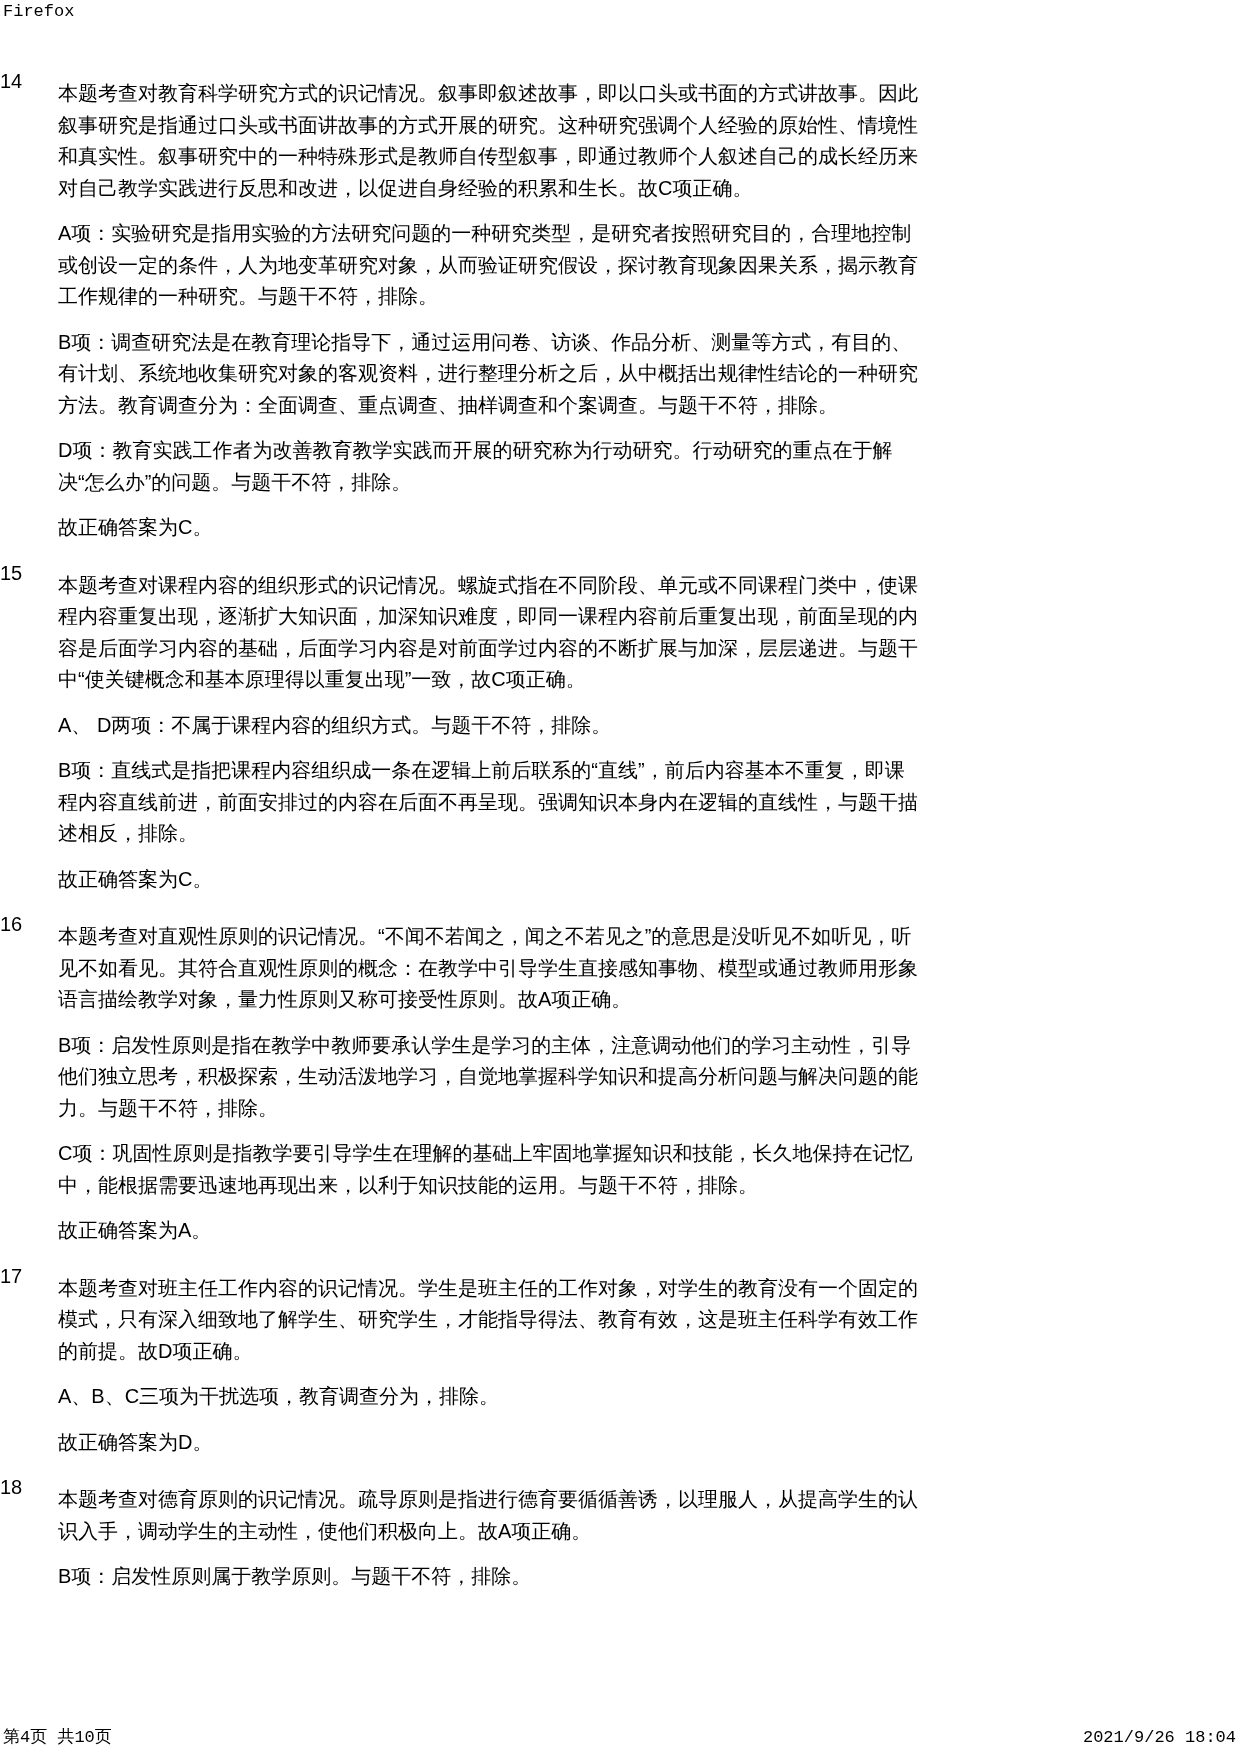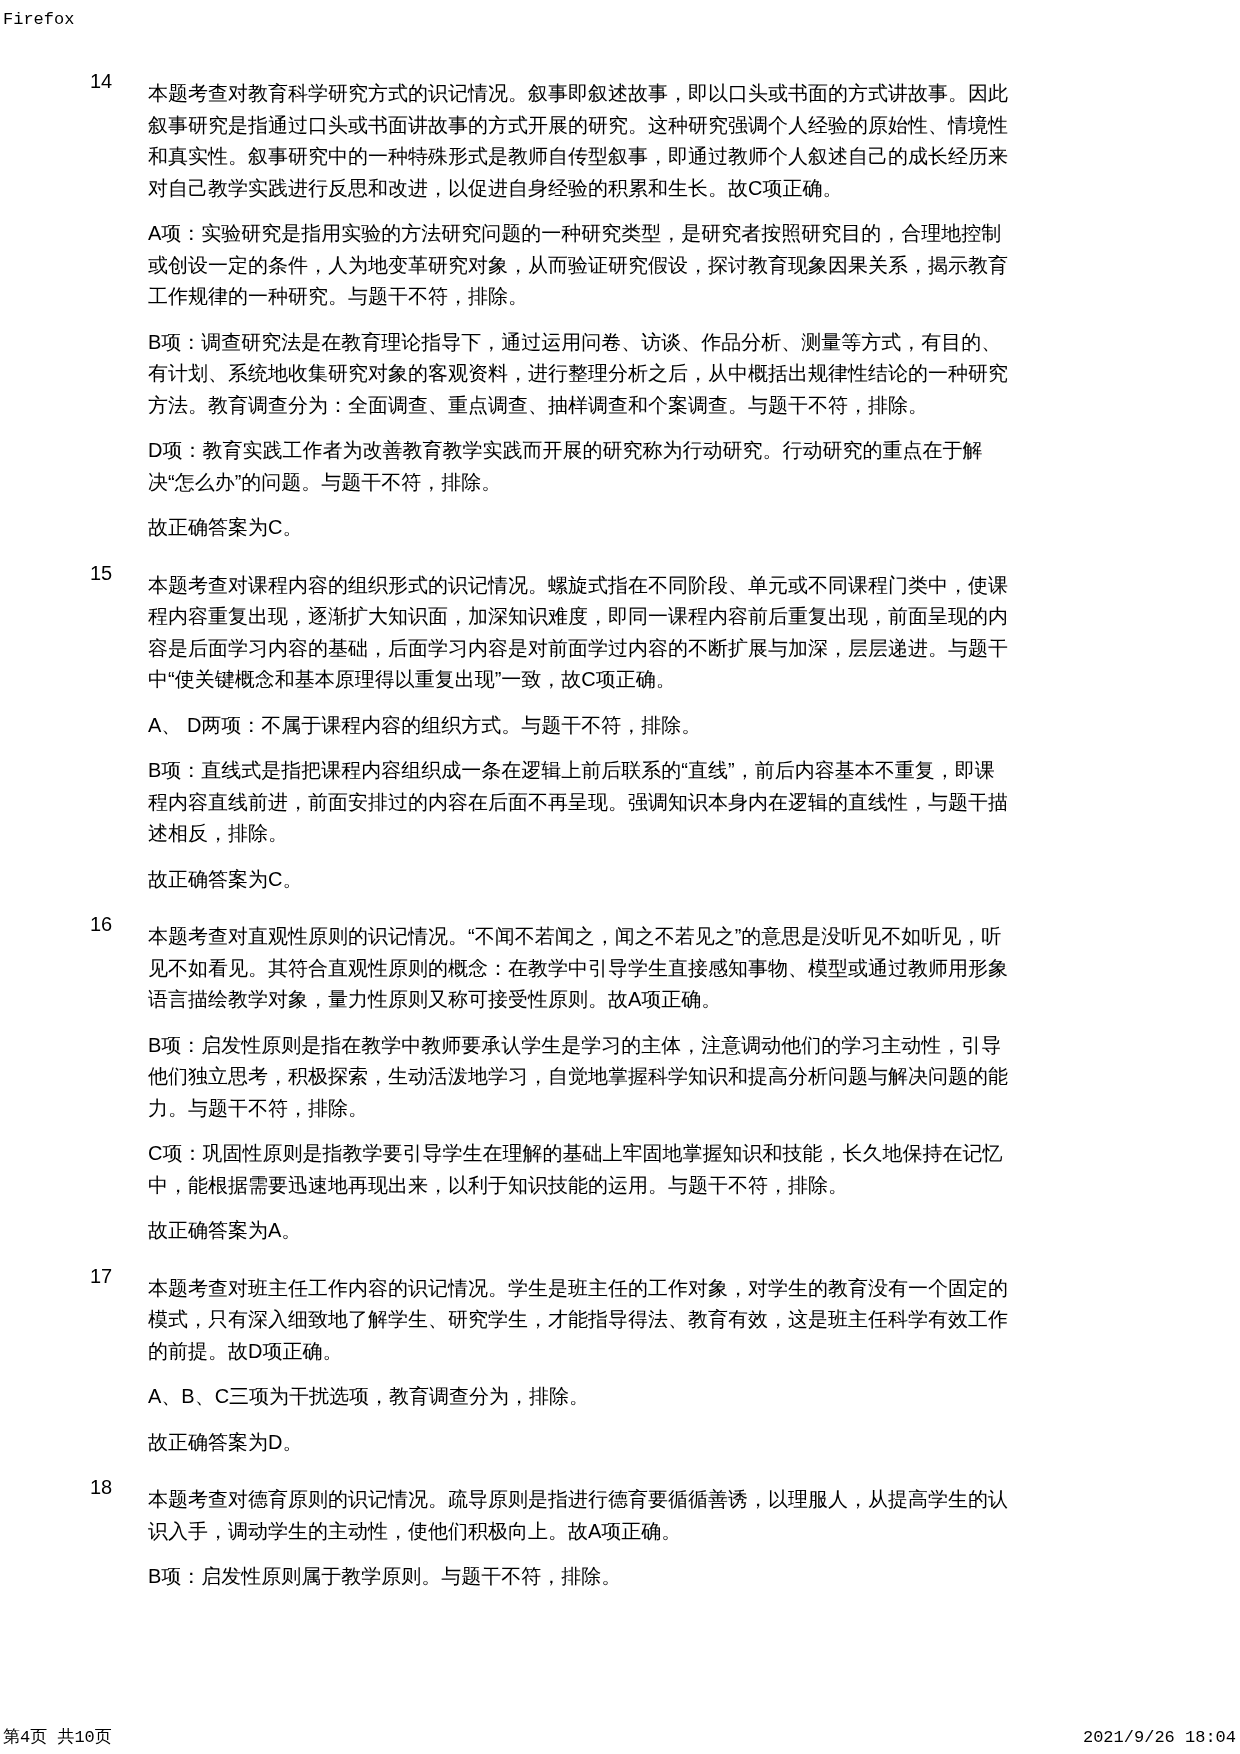--- a/index.html
+++ b/index.html
@@ -17,32 +17,30 @@
   }
   .print-header {
     position: absolute;
     top: 2px;
     left: 3px;
     font-family: "Liberation Mono", monospace;
     font-size: 17px;
     line-height: 20px;
     color: #000000;
     white-space: pre;
-    margin-top: 8px;
   }
   .content {
     position: absolute;
     top: 66px;
     left: 0;
     width: 1240px;
   }
   .item {
     display: flex;
     align-items: flex-start;
-    padding-left: 90px;
   }
   .item .num {
     flex: none;
     width: 58px;
     font-size: 20px;
     line-height: 31.5px;
     color: #000000;
   }
   .item .body {
     flex: none;

